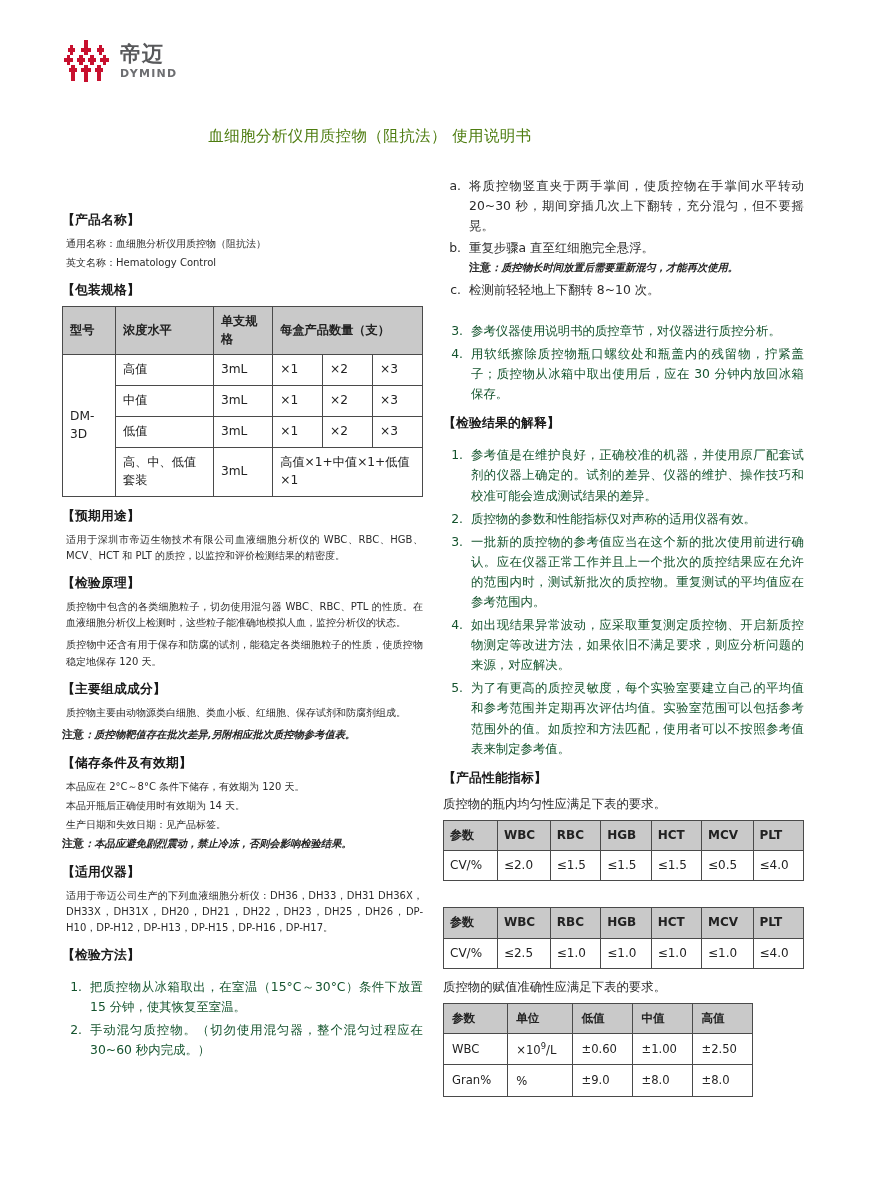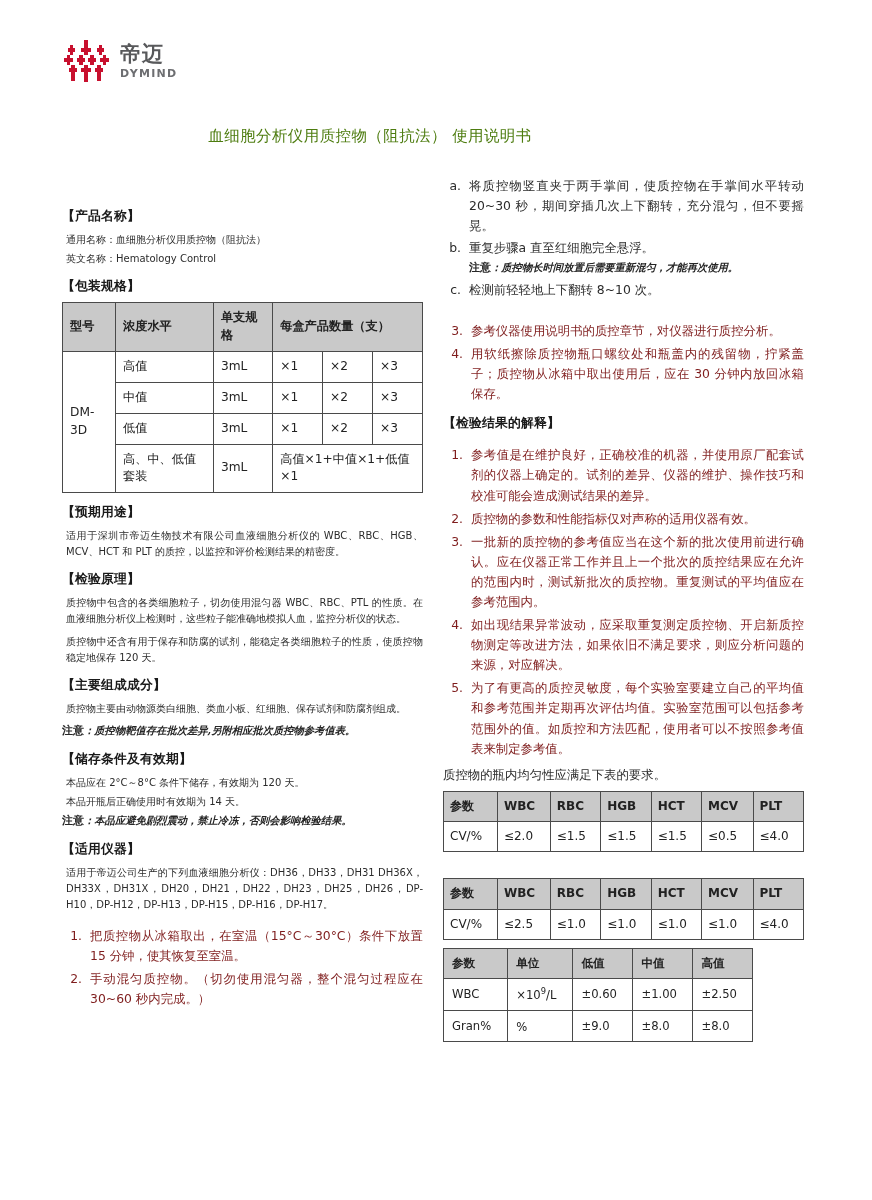--- a/index.html
+++ b/index.html
@@ -111,21 +111,21 @@
     font-style: normal;
     font-family: "DejaVu Sans", "Liberation Sans", sans-serif;
     font-size: 11px;
   }
 
   ol.numlist {
     margin: 13px 0 6px 0;
     padding-left: 24px;
     font-size: 12.4px;
     line-height: 1.62;
-    color: #7f1d1d;
+    color: #14532d;
   }
   ol.numlist > li {
     margin-bottom: 3px;
     padding-left: 4px;
     text-align: justify;
   }
   ol.alphalist {
     list-style-type: lower-alpha;
     margin: 3px 0 21px 0;
     padding-left: 22px;
@@ -276,25 +276,27 @@
       <p class="body">质控物中包含的各类细胞粒子，切勿使用混匀器 WBC、RBC、PTL 的性质。在血液细胞分析仪上检测时，这些粒子能准确地模拟人血，监控分析仪的状态。</p>
       <p class="body">质控物中还含有用于保存和防腐的试剂，能稳定各类细胞粒子的性质，使质控物稳定地保存 120 天。</p>
 
       <h2 class="sect">【主要组成成分】</h2>
       <p class="body">质控物主要由动物源类白细胞、类血小板、红细胞、保存试剂和防腐剂组成。</p>
       <p class="note"><span class="note-label">注意</span><span>：质控物靶值存在批次差异,另附相应批次质控物参考值表。</span></p>
 
       <h2 class="sect">【储存条件及有效期】</h2>
       <p class="body tight">本品应在 2°C～8°C 条件下储存，有效期为 120 天。</p>
       <p class="body tight">本品开瓶后正确使用时有效期为 14 天。</p>
+      <p class="body tight">生产日期和失效日期：见产品标签。</p>
       <p class="note"><span class="note-label">注意</span><span>：本品应避免剧烈震动，禁止冷冻，否则会影响检验结果。</span></p>
 
       <h2 class="sect">【适用仪器】</h2>
       <p class="body">适用于帝迈公司生产的下列血液细胞分析仪：DH36，DH33，DH31 DH36X，DH33X，DH31X，DH20，DH21，DH22，DH23，DH25，DH26，DP-H10，DP-H12，DP-H13，DP-H15，DP-H16，DP-H17。</p>
 
+      <h2 class="sect">【检验方法】</h2>
       <ol class="numlist">
         <li>把质控物从冰箱取出，在室温（15°C～30°C）条件下放置 15 分钟，使其恢复至室温。</li>
         <li>手动混匀质控物。（切勿使用混匀器，整个混匀过程应在 30~60 秒内完成。）</li>
       </ol>
     </div>
 
     <div class="col">
 
       <ol class="alphalist">
         <li>将质控物竖直夹于两手掌间，使质控物在手掌间水平转动 20~30 秒，期间穿插几次上下翻转，充分混匀，但不要摇晃。</li>
@@ -312,20 +314,21 @@
 
       <h2 class="sect">【检验结果的解释】</h2>
       <ol class="numlist">
         <li>参考值是在维护良好，正确校准的机器，并使用原厂配套试剂的仪器上确定的。试剂的差异、仪器的维护、操作技巧和校准可能会造成测试结果的差异。</li>
         <li>质控物的参数和性能指标仅对声称的适用仪器有效。</li>
         <li>一批新的质控物的参考值应当在这个新的批次使用前进行确认。应在仪器正常工作并且上一个批次的质控结果应在允许的范围内时，测试新批次的质控物。重复测试的平均值应在参考范围内。</li>
         <li>如出现结果异常波动，应采取重复测定质控物、开启新质控物测定等改进方法，如果依旧不满足要求，则应分析问题的来源，对应解决。</li>
         <li>为了有更高的质控灵敏度，每个实验室要建立自己的平均值和参考范围并定期再次评估均值。实验室范围可以包括参考范围外的值。如质控和方法匹配，使用者可以不按照参考值表来制定参考值。</li>
       </ol>
 
+      <h2 class="sect">【产品性能指标】</h2>
 
       <p class="caption">质控物的瓶内均匀性应满足下表的要求。</p>
       <table class="grid cv">
         <tbody>
             <tr>
           <th>参数</th>
           <th>WBC</th>
           <th>RBC</th>
           <th>HGB</th>
           <th>HCT</th>
@@ -362,20 +365,21 @@
           <td>≤2.5</td>
           <td>≤1.0</td>
           <td>≤1.0</td>
           <td>≤1.0</td>
           <td>≤1.0</td>
           <td>≤4.0</td>
         </tr>
       </tbody>
         </table>
 
+      <p class="caption">质控物的赋值准确性应满足下表的要求。</p>
       <table class="grid acc">
         <tbody>
             <tr>
           <th>参数</th>
           <th>单位</th>
           <th>低值</th>
           <th>中值</th>
           <th>高值</th>
         </tr>
         <tr>

